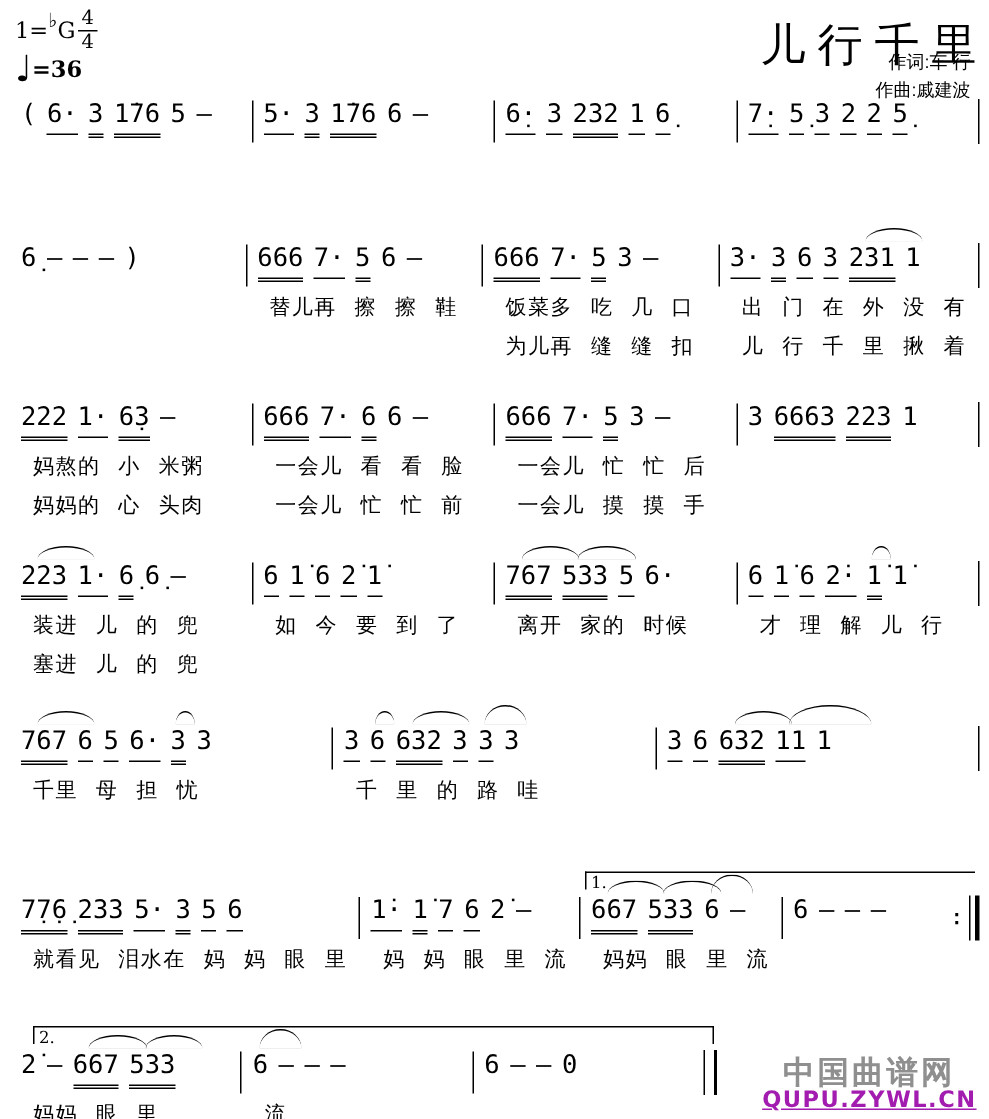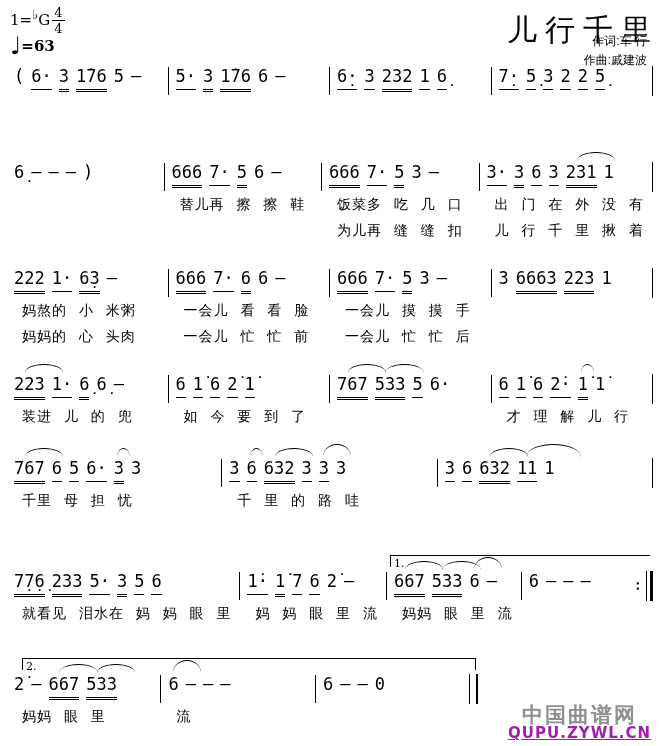--- a/index.html
+++ b/index.html
@@ -67,21 +67,21 @@
       <span>1=</span>
         <span class="flat">♭</span>
         <span>G</span>
         <span class="frac">
           <span class="top">4</span>
           <span class="bot">4</span>
         </span>
     </div>
     <div class="temporow">
       <span class="qnote">♩</span>
-        <span class="tempoval">=63</span>
+        <span class="tempoval">=36</span>
     </div>
   </div>
   <div class="title">儿行千里</div>
   <div class="credits">
     <div>作词:车 行</div>
     <div>作曲:戚建波</div>
   </div>
 </div>
 
 <div class="score">
@@ -194,22 +194,22 @@
         <div class="lyric">一会儿 忙 忙 前</div>
       </div>
       <div class="measure">
         <div class="notes-row">
           <span class="note u2">666</span>
           <span class="note u1">7·</span>
           <span class="note u2">5</span>
           <span class="note">3</span>
           <span class="note">–</span>
         </div>
+        <div class="lyric">一会儿 忙 忙 后</div>
         <div class="lyric">一会儿 摸 摸 手</div>
-        <div class="lyric">一会儿 忙 忙 后</div>
       </div>
       <div class="measure">
         <div class="notes-row">
           <span class="note">3</span>
           <span class="note u2">6663</span>
           <span class="note u2">223</span>
           <span class="note">1</span>
         </div>
       </div>
       <div class="endbar single"></div>
@@ -217,38 +217,40 @@
     <div class="score-line line-4">
       <div class="measure">
         <div class="notes-row">
           <span class="note u2 tie">223</span>
           <span class="note u1">1·</span>
           <span class="note u2">6̣</span>
           <span class="note">6̣</span>
           <span class="note">–</span>
         </div>
         <div class="lyric">装进 儿 的 兜</div>
+        <div class="lyric">塞进 儿 的 兜</div>
       </div>
       <div class="measure">
         <div class="notes-row">
           <span class="note u1">6</span>
           <span class="note u1">1̇</span>
           <span class="note u1">6</span>
           <span class="note u1">2̇</span>
           <span class="note u1">1̇</span>
         </div>
         <div class="lyric">如 今 要 到 了</div>
       </div>
       <div class="measure">
         <div class="notes-row">
           <span class="note u2 tie">767</span>
           <span class="note u2 tie">533</span>
           <span class="note u1">5</span>
           <span class="note">6·</span>
         </div>
+        <div class="lyric">离开 家的 时候</div>
       </div>
       <div class="measure">
         <div class="notes-row">
           <span class="note u1">6</span>
           <span class="note u1">1̇</span>
           <span class="note u1">6</span>
           <span class="note u1">2̇·</span>
           <span class="note u2 tie">1̇</span>
           <span class="note">1̇</span>
         </div>

